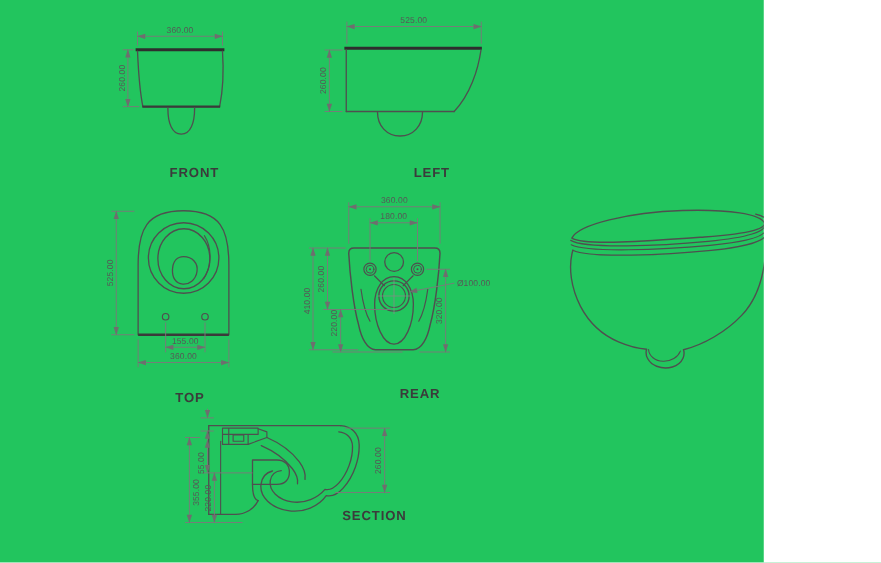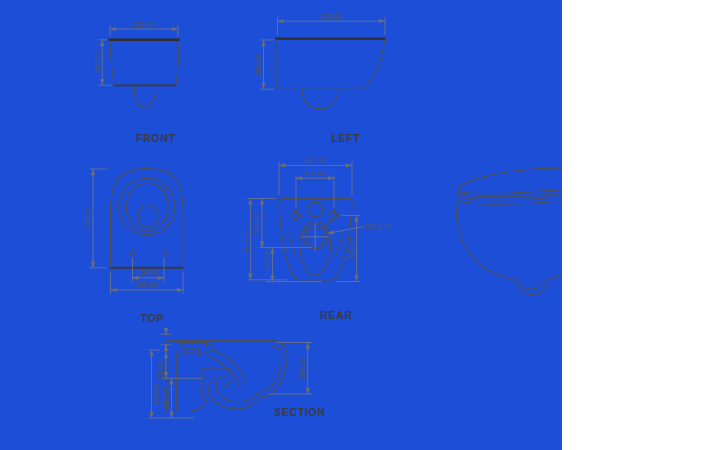--- a/index.html
+++ b/index.html
@@ -1,17 +1,17 @@
 <!DOCTYPE html>
 <html><head>
 <meta charset="utf-8">
 <style>
   html,body{margin:0;padding:0;background:#fff;}
   .canvas{
-    position:relative;width:562px;height:450px;background:#1d4ed8;
+    position:relative;width:611px;height:450px;background:#22c55e;
     font-family:"Liberation Sans",sans-serif;overflow:hidden;
   }
   svg{position:absolute;left:0;top:0;}
   .ln{fill:none;stroke:#4f4f4f;stroke-width:1.05;stroke-linecap:round;stroke-linejoin:round;}
   .thick{fill:none;stroke:#2e2e2e;stroke-width:2.4;stroke-linecap:butt;}
   .med{fill:none;stroke:#3a3a3a;stroke-width:1.7;}
   .med2{fill:none;stroke:#3a3a3a;stroke-width:2.0;}
   .dim{fill:none;stroke:#7a7a7a;stroke-width:0.75;}
   .thin{fill:none;stroke:#8a8a8a;stroke-width:0.6;}
   .dimtxt{font-size:6.8px;fill:#575757;letter-spacing:0.1px;}

